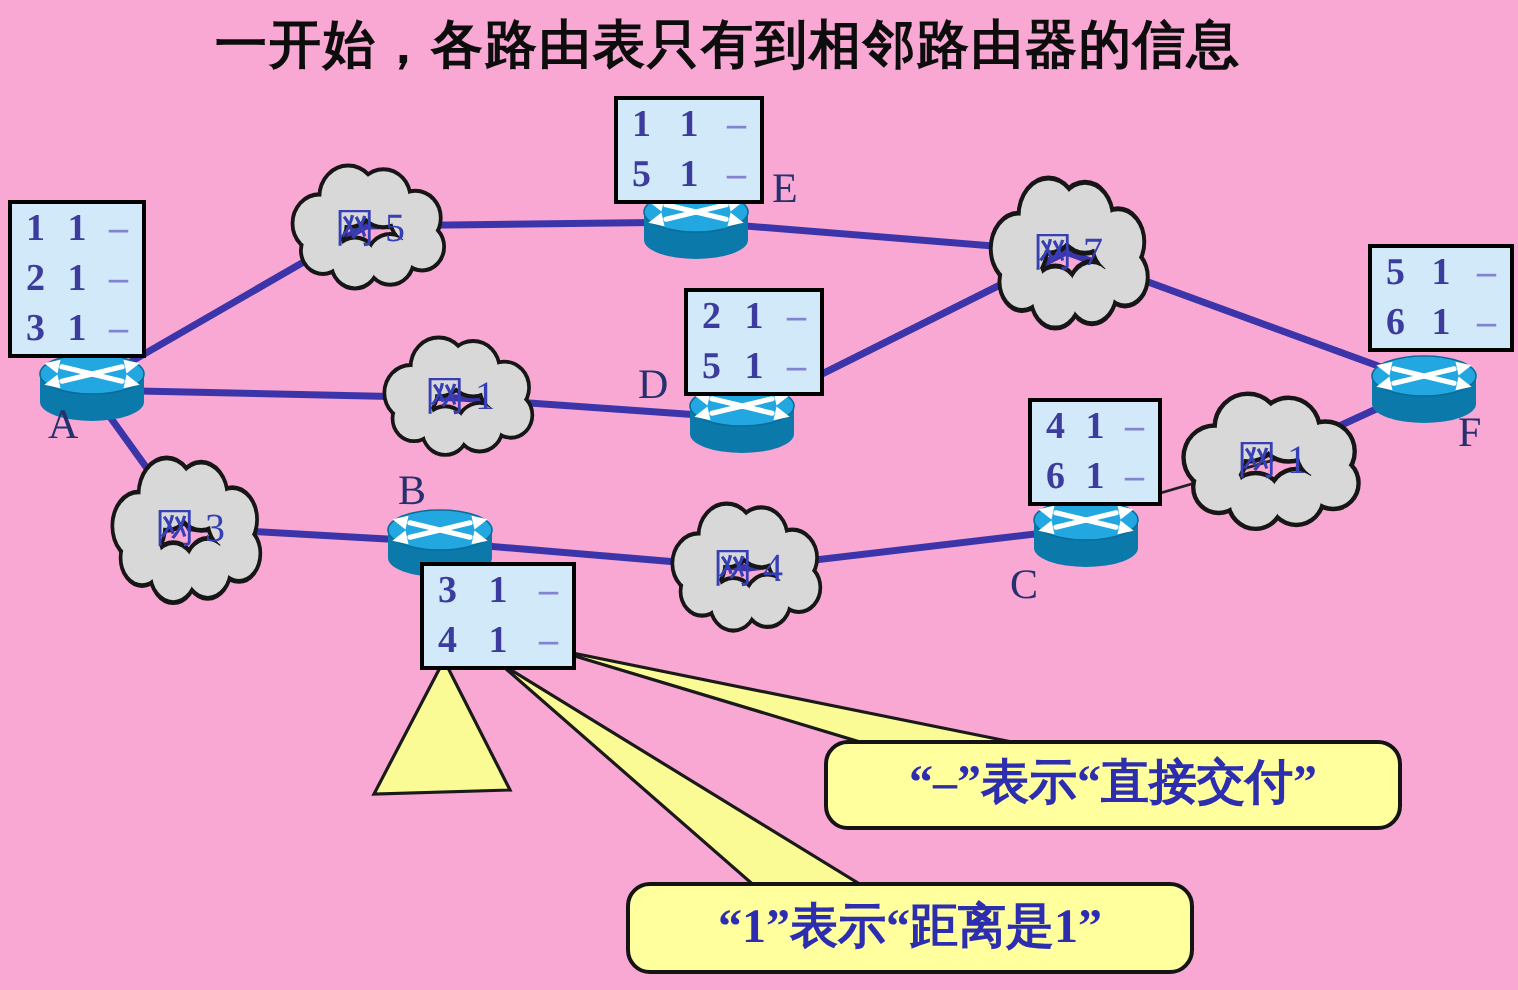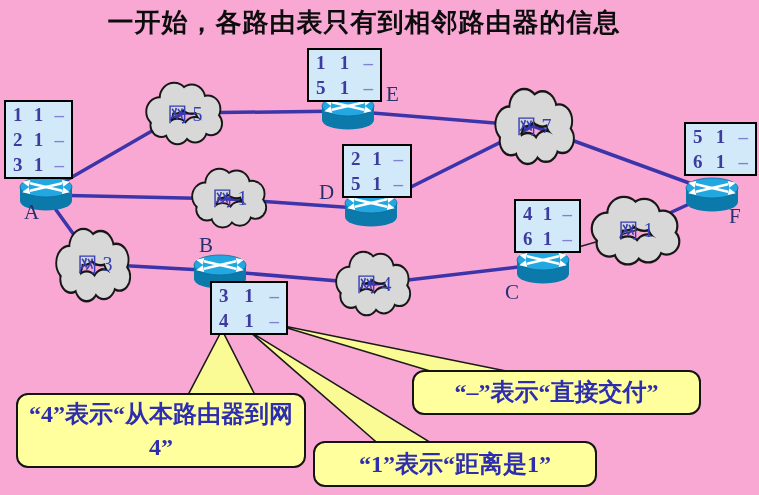--- a/index.html
+++ b/index.html
@@ -200,17 +200,16 @@
         <span>1</span>
         <span class="dash">–</span>
       </div>
     <div class="rt-row">
         <span>6</span>
         <span>1</span>
         <span class="dash">–</span>
       </div>
   </div>
 
-  <div class="abs callout" style="left:16px;top:393px;width:290px;height:75px">“4”表示“从本路由器到网4”</div>
   <div class="abs callout" style="left:313px;top:441px;width:284px;height:46px">“1”表示“距离是1”</div>
   <div class="abs callout" style="left:412px;top:370px;width:289px;height:45px">“–”表示“直接交付”</div>
 
 </div>
 
 </body></html>

